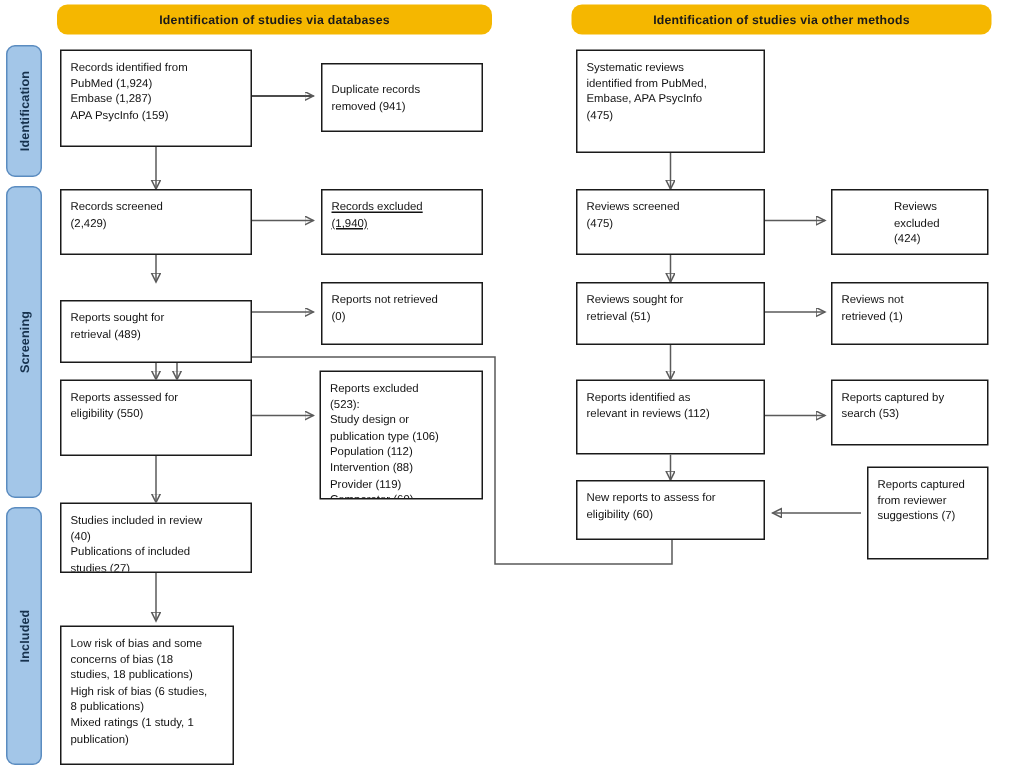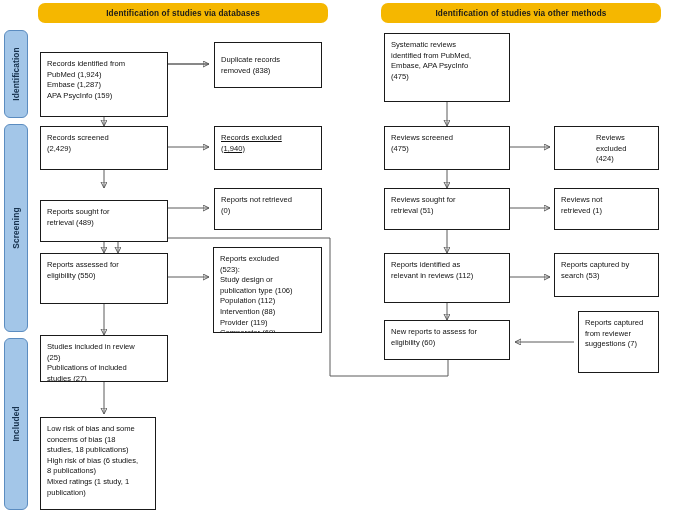--- a/index.html
+++ b/index.html
@@ -141,27 +141,27 @@
 
     <line x1="447" y1="230" x2="447" y2="253" marker-end="url(#ah)"></line>
 
     <line x1="510" y1="277" x2="550" y2="277" marker-end="url(#ah)"></line>
 
     <line x1="447" y1="303" x2="447" y2="320" marker-end="url(#ah)"></line>
 
     <line x1="574" y1="342" x2="515" y2="342" marker-end="url(#ah)"></line>
   </svg>
 
-  <div class="node" style="left:40px; top:33px; width:128px; height:65px;margin-top:19px;">Records identified from
+  <div class="node" style="left:40px; top:33px; width:128px; height:65px;">Records identified from
 PubMed (1,924)
 Embase (1,287)
 APA PsycInfo (159)</div>
 
   <div class="node pad-center" style="left:214px; top:42px; width:108px; height:46px;">Duplicate records
-removed (838)</div>
+removed (941)</div>
 
   <div class="node" style="left:40px; top:126px; width:128px; height:44px;">Records screened
 (2,429)</div>
 
   <div class="node" style="left:214px; top:126px; width:108px; height:44px;text-decoration:underline;">Records excluded
 (1,940)</div>
 
   <div class="node" style="left:40px; top:200px; width:128px; height:42px;">Reports sought for
 retrieval (489)</div>
 
@@ -175,21 +175,21 @@
 (523):
 Study design or
 publication type (106)
 Population (112)
 Intervention (88)
 Provider (119)
 Comparator (69)
 Outcomes (29)</div>
 
   <div class="node" style="left:40px; top:335px; width:128px; height:47px;">Studies included in review
-(25)
+(40)
 Publications of included
 studies (27)</div>
 
   <div class="node" style="left:40px; top:417px; width:116px; height:93px;">Low risk of bias and some
 concerns of bias (18
 studies, 18 publications)
 High risk of bias (6 studies,
 8 publications)
 Mixed ratings (1 study, 1
 publication)</div>

